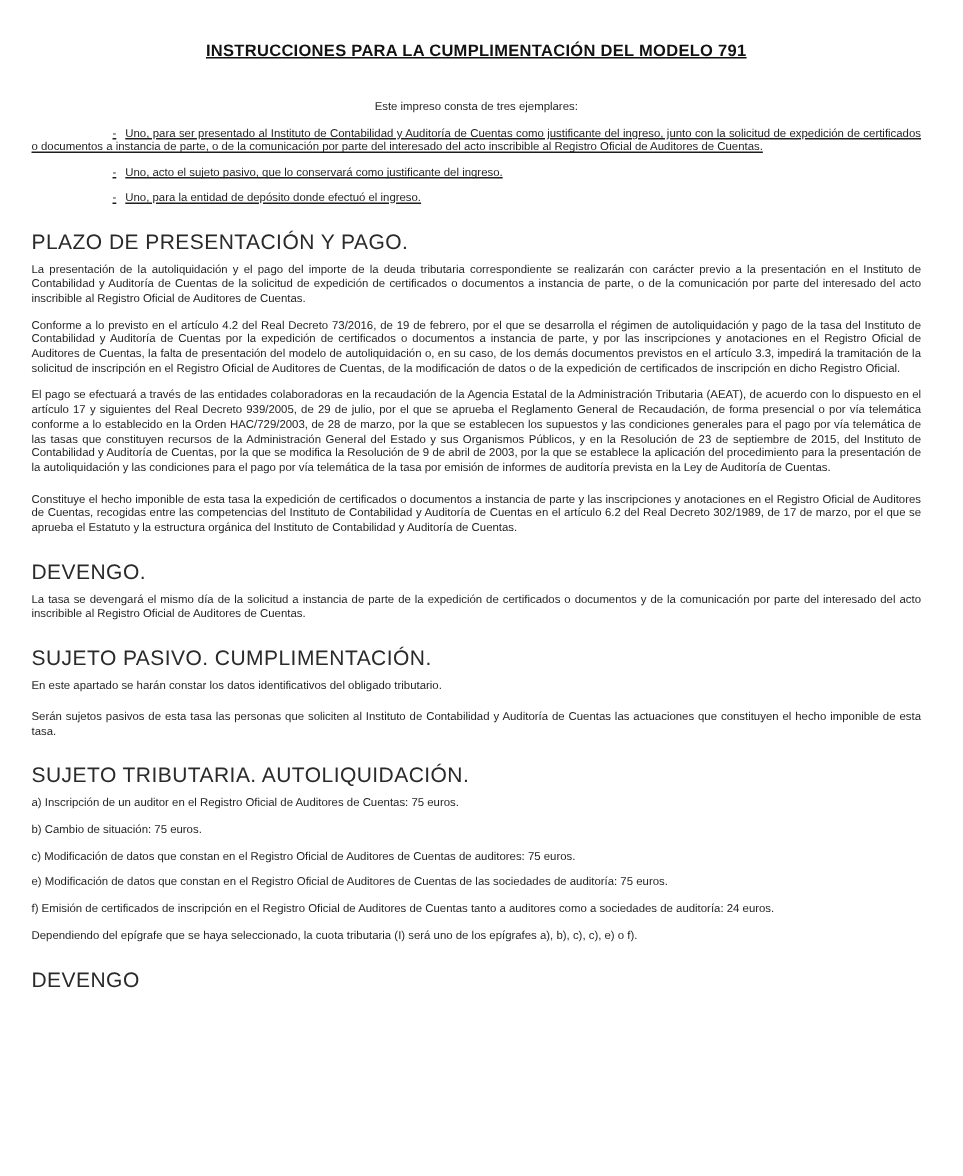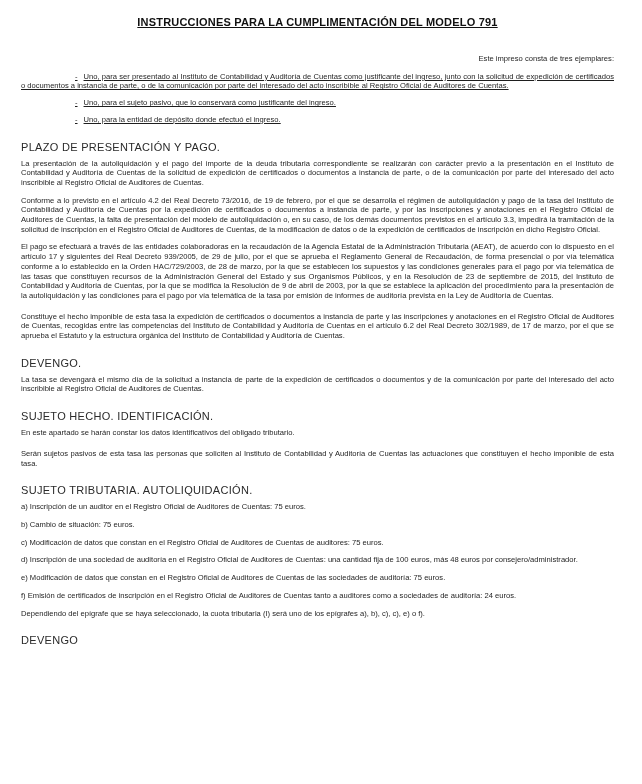--- a/index.html
+++ b/index.html
@@ -6,60 +6,60 @@
     margin: 0;
     padding: 0;
     background: #ffffff;
   }
   .page {
     position: relative;
     width: 642px;
     height: 784px;
     box-sizing: border-box;
     background: #ffffff;
-    padding: 14px 28px 10px 21px;
+    padding: 26px 28px 10px 21px;
     font-family: "Liberation Sans", sans-serif;
     color: #1e1e1e;
     overflow: hidden;
   }
   .doc-title {
     text-align: center;
     font-size: 11px;
     font-weight: bold;
     text-decoration: underline;
     letter-spacing: 0.2px;
     color: #111111;
     margin: 2px 0 26px 0;
   }
   p.body-text {
     font-size: 7.6px;
     line-height: 9.7px;
     text-align: justify;
     margin: 0 0 8px 0;
   }
   p.lead-text {
-    text-align: right;
+    text-align: center;
     margin-bottom 7px;
   }
   p.bullet {
     text-indent: 54px;
     margin-bottom: 7px;
     text-decoration: underline;
   }
   p.bullet .dash {
     margin-right: 6px;
   }
   p.bullet.short {
     text-align: left;
   }
   p.last-in-section {
     margin-bottom: 11px;
   }
   h2.section-heading {
-    font-size: 11px;
+    font-size: 14px;
     font-weight: 400;
     letter-spacing: 0.3px;
     color: #2a2a2a;
     margin: 16px 0 6px 0;
     text-align: left;
   }
   .epigraph-item {
     margin-bottom: 8px;
   }
 </style>
@@ -67,52 +67,51 @@
 <body>
 
 <div class="page">
 
   <h1 class="doc-title">INSTRUCCIONES PARA LA CUMPLIMENTACIÓN DEL MODELO 791</h1>
 
   <p class="body-text lead-text">Este impreso consta de tres ejemplares:</p>
 
   <p class="body-text bullet"><span class="dash">-</span><span>Uno, para ser presentado al Instituto de Contabilidad y Auditoría de Cuentas como justificante del ingreso, junto con la solicitud de expedición de certificados o documentos a instancia de parte, o de la comunicación por parte del interesado del acto inscribible al Registro Oficial de Auditores de Cuentas.</span></p>
 
-  <p class="body-text bullet short"><span class="dash">-</span><span>Uno, para el sujeto pasivo, que lo conservará como justificante del ingreso.</span></p>
+  <p class="body-text bullet short"><span class="dash">-</span><span>Uno, acto el sujeto pasivo, que lo conservará como justificante del ingreso.</span></p>
 
   <p class="body-text bullet short last-in-section"><span class="dash">-</span><span>Uno, para la entidad de depósito donde efectuó el ingreso.</span></p>
 
   <section>
     <h2 class="section-heading">PLAZO DE PRESENTACIÓN Y PAGO.</h2>
     <p class="body-text">La presentación de la autoliquidación y el pago del importe de la deuda tributaria correspondiente se realizarán con carácter previo a la presentación en el Instituto de Contabilidad y Auditoría de Cuentas de la solicitud de expedición de certificados o documentos a instancia de parte, o de la comunicación por parte del interesado del acto inscribible al Registro Oficial de Auditores de Cuentas.</p>
     <p class="body-text">Conforme a lo previsto en el artículo 4.2 del Real Decreto 73/2016, de 19 de febrero, por el que se desarrolla el régimen de autoliquidación y pago de la tasa del Instituto de Contabilidad y Auditoría de Cuentas por la expedición de certificados o documentos a instancia de parte, y por las inscripciones y anotaciones en el Registro Oficial de Auditores de Cuentas, la falta de presentación del modelo de autoliquidación o, en su caso, de los demás documentos previstos en el artículo 3.3, impedirá la tramitación de la solicitud de inscripción en el Registro Oficial de Auditores de Cuentas, de la modificación de datos o de la expedición de certificados de inscripción en dicho Registro Oficial.</p>
     <p class="body-text last-in-section">El pago se efectuará a través de las entidades colaboradoras en la recaudación de la Agencia Estatal de la Administración Tributaria (AEAT), de acuerdo con lo dispuesto en el artículo 17 y siguientes del Real Decreto 939/2005, de 29 de julio, por el que se aprueba el Reglamento General de Recaudación, de forma presencial o por vía telemática conforme a lo establecido en la Orden HAC/729/2003, de 28 de marzo, por la que se establecen los supuestos y las condiciones generales para el pago por vía telemática de las tasas que constituyen recursos de la Administración General del Estado y sus Organismos Públicos, y en la Resolución de 23 de septiembre de 2015, del Instituto de Contabilidad y Auditoría de Cuentas, por la que se modifica la Resolución de 9 de abril de 2003, por la que se establece la aplicación del procedimiento para la presentación de la autoliquidación y las condiciones para el pago por vía telemática de la tasa por emisión de informes de auditoría prevista en la Ley de Auditoría de Cuentas.</p>
   </section>
 
   <section>
     <p class="body-text last-in-section">Constituye el hecho imponible de esta tasa la expedición de certificados o documentos a instancia de parte y las inscripciones y anotaciones en el Registro Oficial de Auditores de Cuentas, recogidas entre las competencias del Instituto de Contabilidad y Auditoría de Cuentas en el artículo 6.2 del Real Decreto 302/1989, de 17 de marzo, por el que se aprueba el Estatuto y la estructura orgánica del Instituto de Contabilidad y Auditoría de Cuentas.</p>
   </section>
 
   <section>
     <h2 class="section-heading">DEVENGO.</h2>
     <p class="body-text last-in-section">La tasa se devengará el mismo día de la solicitud a instancia de parte de la expedición de certificados o documentos y de la comunicación por parte del interesado del acto inscribible al Registro Oficial de Auditores de Cuentas.</p>
   </section>
 
   <section>
-    <h2 class="section-heading">SUJETO HECHO. IDENTIFICACIÓN.</h2>
+    <h2 class="section-heading">SUJETO PASIVO. CUMPLIMENTACIÓN.</h2>
     <p class="body-text last-in-section">En este apartado se harán constar los datos identificativos del obligado tributario.</p>
     <p class="body-text">Serán sujetos pasivos de esta tasa las personas que soliciten al Instituto de Contabilidad y Auditoría de Cuentas las actuaciones que constituyen el hecho imponible de esta tasa.</p>
   </section>
 
   <section>
     <h2 class="section-heading">SUJETO TRIBUTARIA. AUTOLIQUIDACIÓN.</h2>
     <p class="body-text epigraph-item">a) Inscripción de un auditor en el Registro Oficial de Auditores de Cuentas: 75 euros.</p>
     <p class="body-text epigraph-item">b) Cambio de situación: 75 euros.</p>
     <p class="body-text epigraph-item">c) Modificación de datos que constan en el Registro Oficial de Auditores de Cuentas de auditores: 75 euros.</p>
-    <p class="body-text epigraph-item">d) Inscripción de una sociedad de auditoría en el Registro Oficial de Auditores de Cuentas: una cantidad fija de 100 euros, más 48 euros por consejero/administrador.</p>
     <p class="body-text epigraph-item">e) Modificación de datos que constan en el Registro Oficial de Auditores de Cuentas de las sociedades de auditoría: 75 euros.</p>
     <p class="body-text epigraph-item">f) Emisión de certificados de inscripción en el Registro Oficial de Auditores de Cuentas tanto a auditores como a sociedades de auditoría: 24 euros.</p>
     <p class="body-text last-in-section">Dependiendo del epígrafe que se haya seleccionado, la cuota tributaria (I) será uno de los epígrafes a), b), c), c), e) o f).</p>
   </section>
 
   <section>
     <h2 class="section-heading">DEVENGO</h2>
   </section>
 
 </div>

